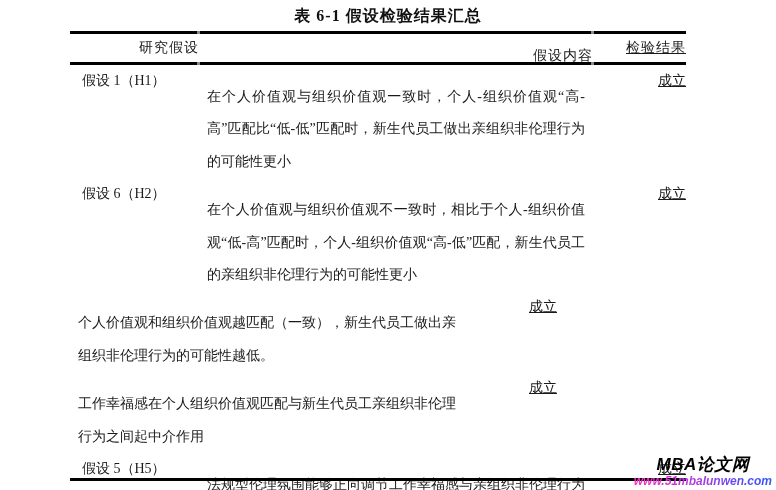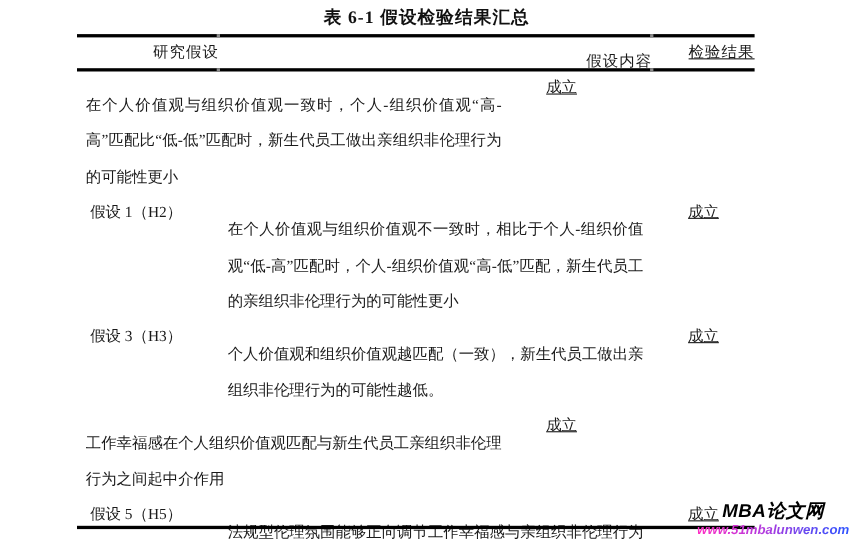--- a/index.html
+++ b/index.html
@@ -65,21 +65,21 @@
     line-height: 32.4px;
     white-space: nowrap;
   }
   .body .col2 {
     padding: 0 8px;
     line-height: 32.4px;
     text-align: justify;
     text-justify: inter-ideograph;
   }
   .body .col3 {
-    text-align: center;
+    text-align: right;
     line-height: 32.4px;
   }
 
   .watermark {
     position: absolute;
     right: 4px;
     bottom: 2px;
     text-align: center;
     font-family: "Liberation Sans", "DejaVu Sans", sans-serif;
     font-style: italic;
@@ -120,32 +120,32 @@
     </div>
 
     <div class="rule rule-header">
       <span class="tick tick-c1"></span>
       <span class="tick tick-c2"></span>
     </div>
 
     <div class="body">
 
       <div class="row">
+        <div class="col1">假设 1（H1）</div>
         <div class="col2">在个人价值观与组织价值观一致时，个人-组织价值观“高-高”匹配比“低-低”匹配时，新生代员工做出亲组织非伦理行为的可能性更小</div>
         <div class="col3">成立</div>
       </div>
 
       <div class="row">
-        <div class="col1">假设 1（H2）</div>
+        <div class="col1">假设 6（H2）</div>
         <div class="col2">在个人价值观与组织价值观不一致时，相比于个人-组织价值观“低-高”匹配时，个人-组织价值观“高-低”匹配，新生代员工的亲组织非伦理行为的可能性更小</div>
         <div class="col3">成立</div>
       </div>
 
       <div class="row">
-        <div class="col1">假设 3（H3）</div>
         <div class="col2">个人价值观和组织价值观越匹配（一致），新生代员工做出亲组织非伦理行为的可能性越低。</div>
         <div class="col3">成立</div>
       </div>
 
       <div class="row">
         <div class="col2">工作幸福感在个人组织价值观匹配与新生代员工亲组织非伦理行为之间起中介作用</div>
         <div class="col3">成立</div>
       </div>
 
       <div class="row">

